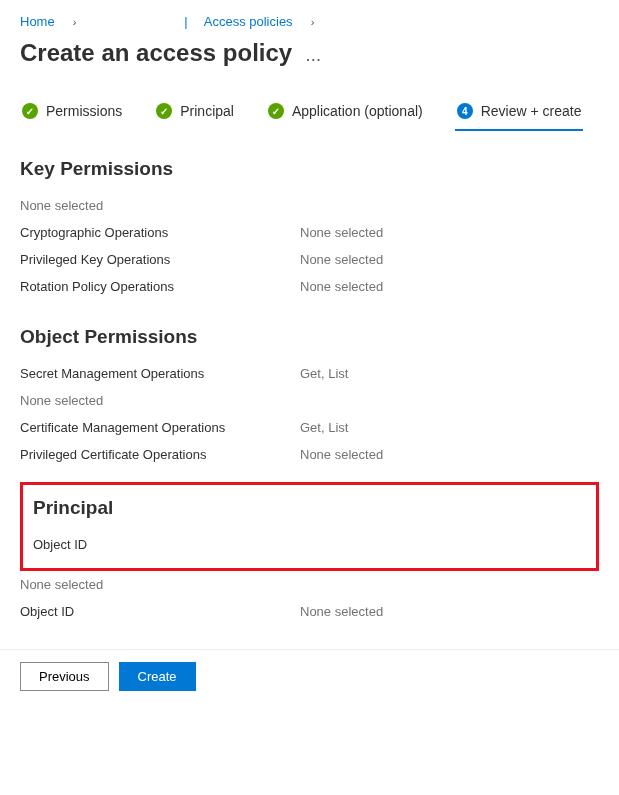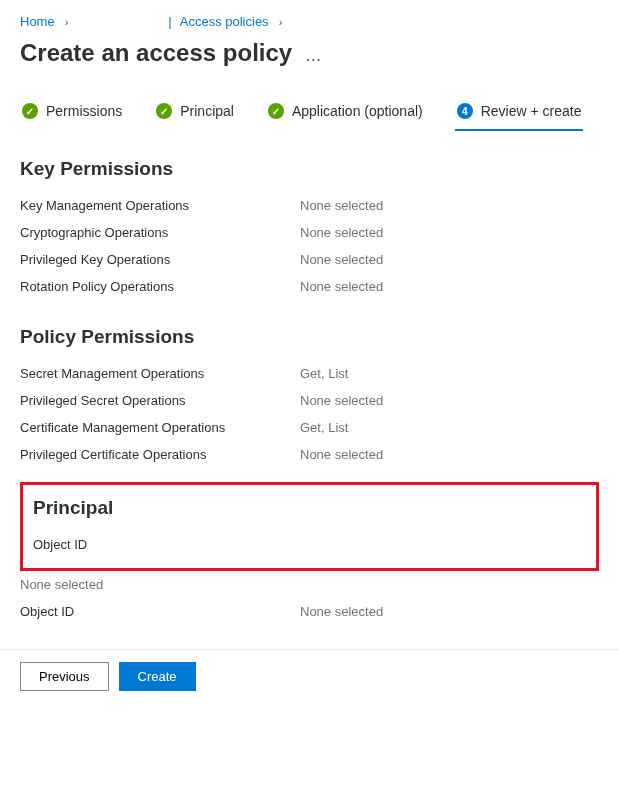--- a/index.html
+++ b/index.html
@@ -7,21 +7,21 @@
       font-family: "Segoe UI", -apple-system, sans-serif;
       font-size: 13px;
       color: #323130;
       background: #fff;
       width: 619px;
     }
     .content { padding: 10px 20px 0 20px; }
     .breadcrumb {
       display: flex;
       align-items: center;
-      gap: 8px;
+      gap: 16px;
       font-size: 13px;
       padding: 4px 0 8px 0;
     }
     .breadcrumb a { color: #0078d4; text-decoration: none; }
     .bc-sep { color: #555; font-size: 11px; padding: 0 2px; }
     .bc-divider { color: #0078d4; margin-left: 90px; }
     .page-title {
       font-size: 24px;
       font-weight: 600;
       color: #323130;
@@ -137,43 +137,41 @@
       <span>Application (optional)</span>
     </div>
     <div class="tab active">
       <span class="step-num">4</span>
       <span>Review + create</span>
     </div>
   </div>
 
   <div class="section-head">Key Permissions</div>
   <div class="kv-row">
-    <div class="kv-label">Key Management Operations</div>
     <div class="kv-value">None selected</div>
   </div>
   <div class="kv-row">
     <div class="kv-label">Cryptographic Operations</div>
     <div class="kv-value">None selected</div>
   </div>
   <div class="kv-row">
     <div class="kv-label">Privileged Key Operations</div>
     <div class="kv-value">None selected</div>
   </div>
   <div class="kv-row">
     <div class="kv-label">Rotation Policy Operations</div>
     <div class="kv-value">None selected</div>
   </div>
 
-  <div class="section-head">Policy Permissions</div>
+  <div class="section-head">Object Permissions</div>
   <div class="kv-row">
     <div class="kv-label">Secret Management Operations</div>
     <div class="kv-value">Get, List</div>
   </div>
   <div class="kv-row">
-    <div class="kv-label">Privileged Secret Operations</div>
     <div class="kv-value">None selected</div>
   </div>
 
   <div class="kv-row">
     <div class="kv-label">Certificate Management Operations</div>
     <div class="kv-value">Get, List</div>
   </div>
   <div class="kv-row">
     <div class="kv-label">Privileged Certificate Operations</div>
     <div class="kv-value">None selected</div>

